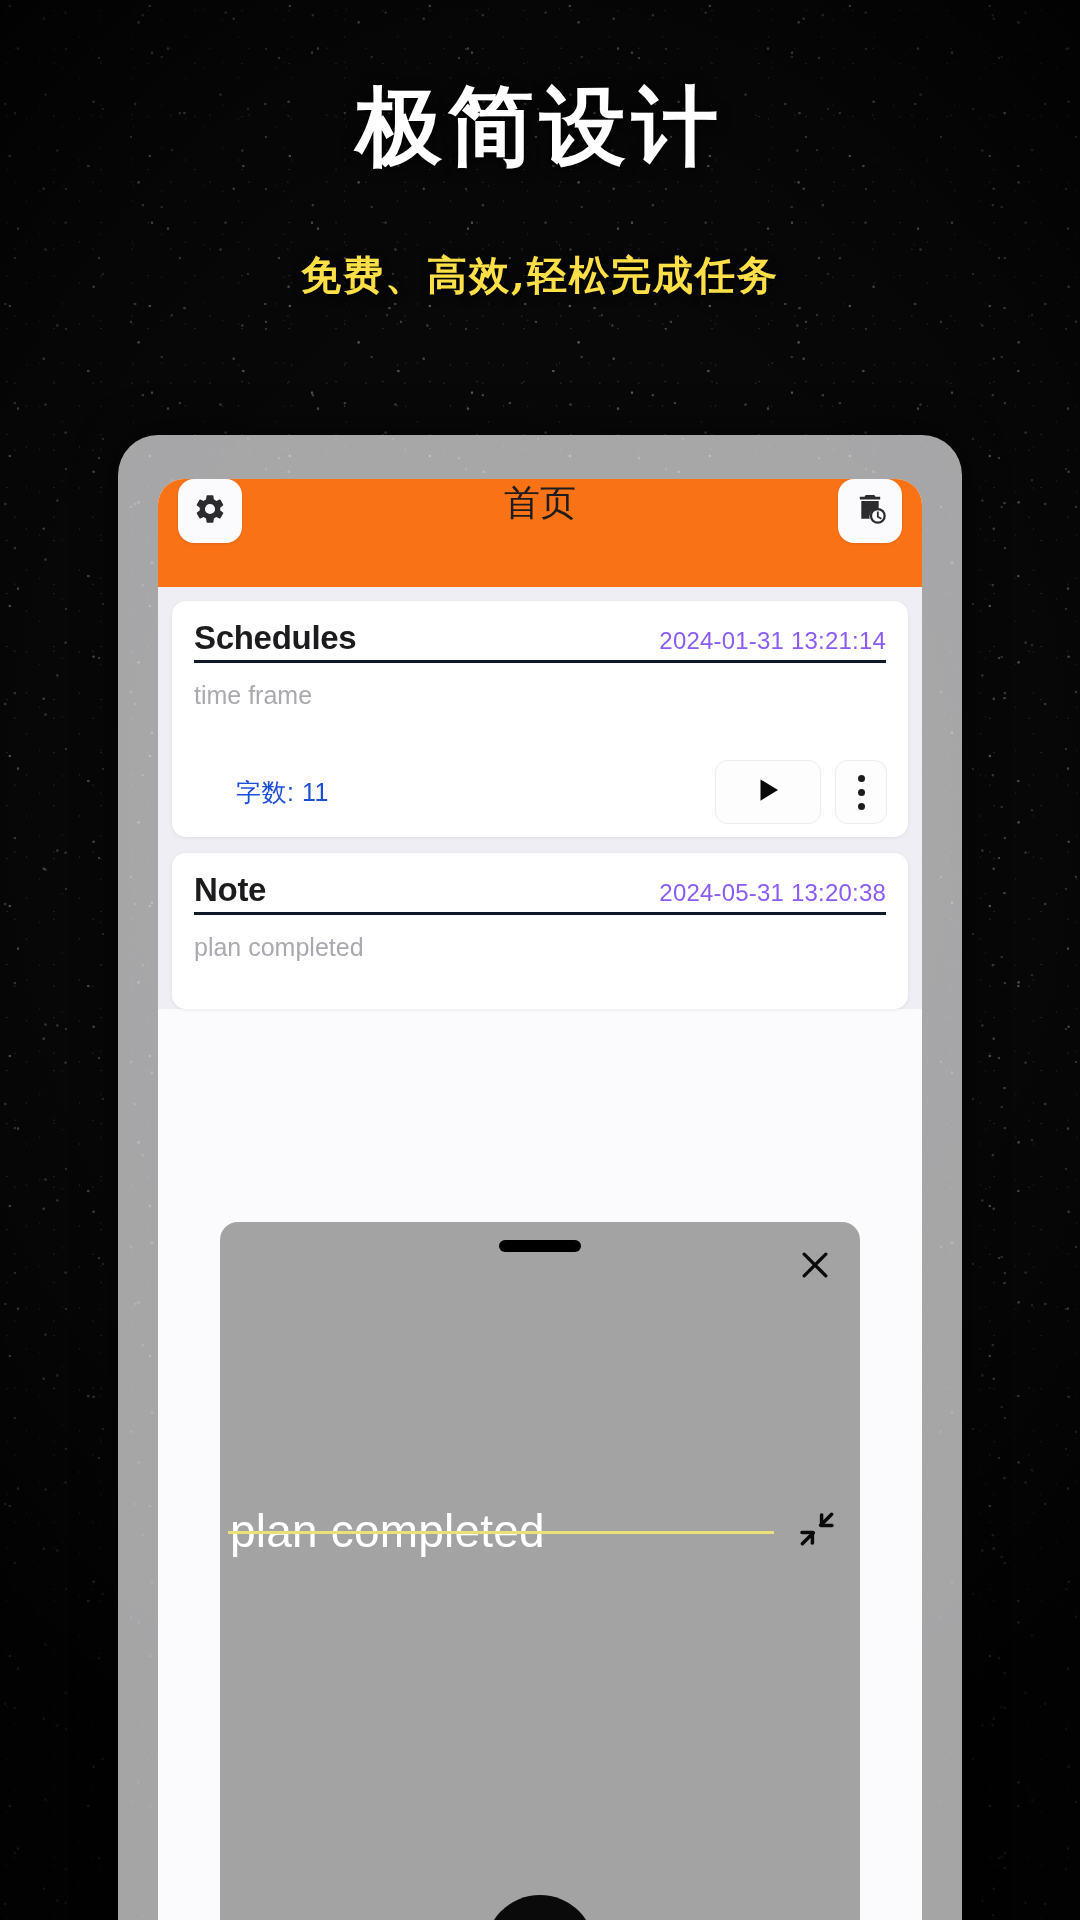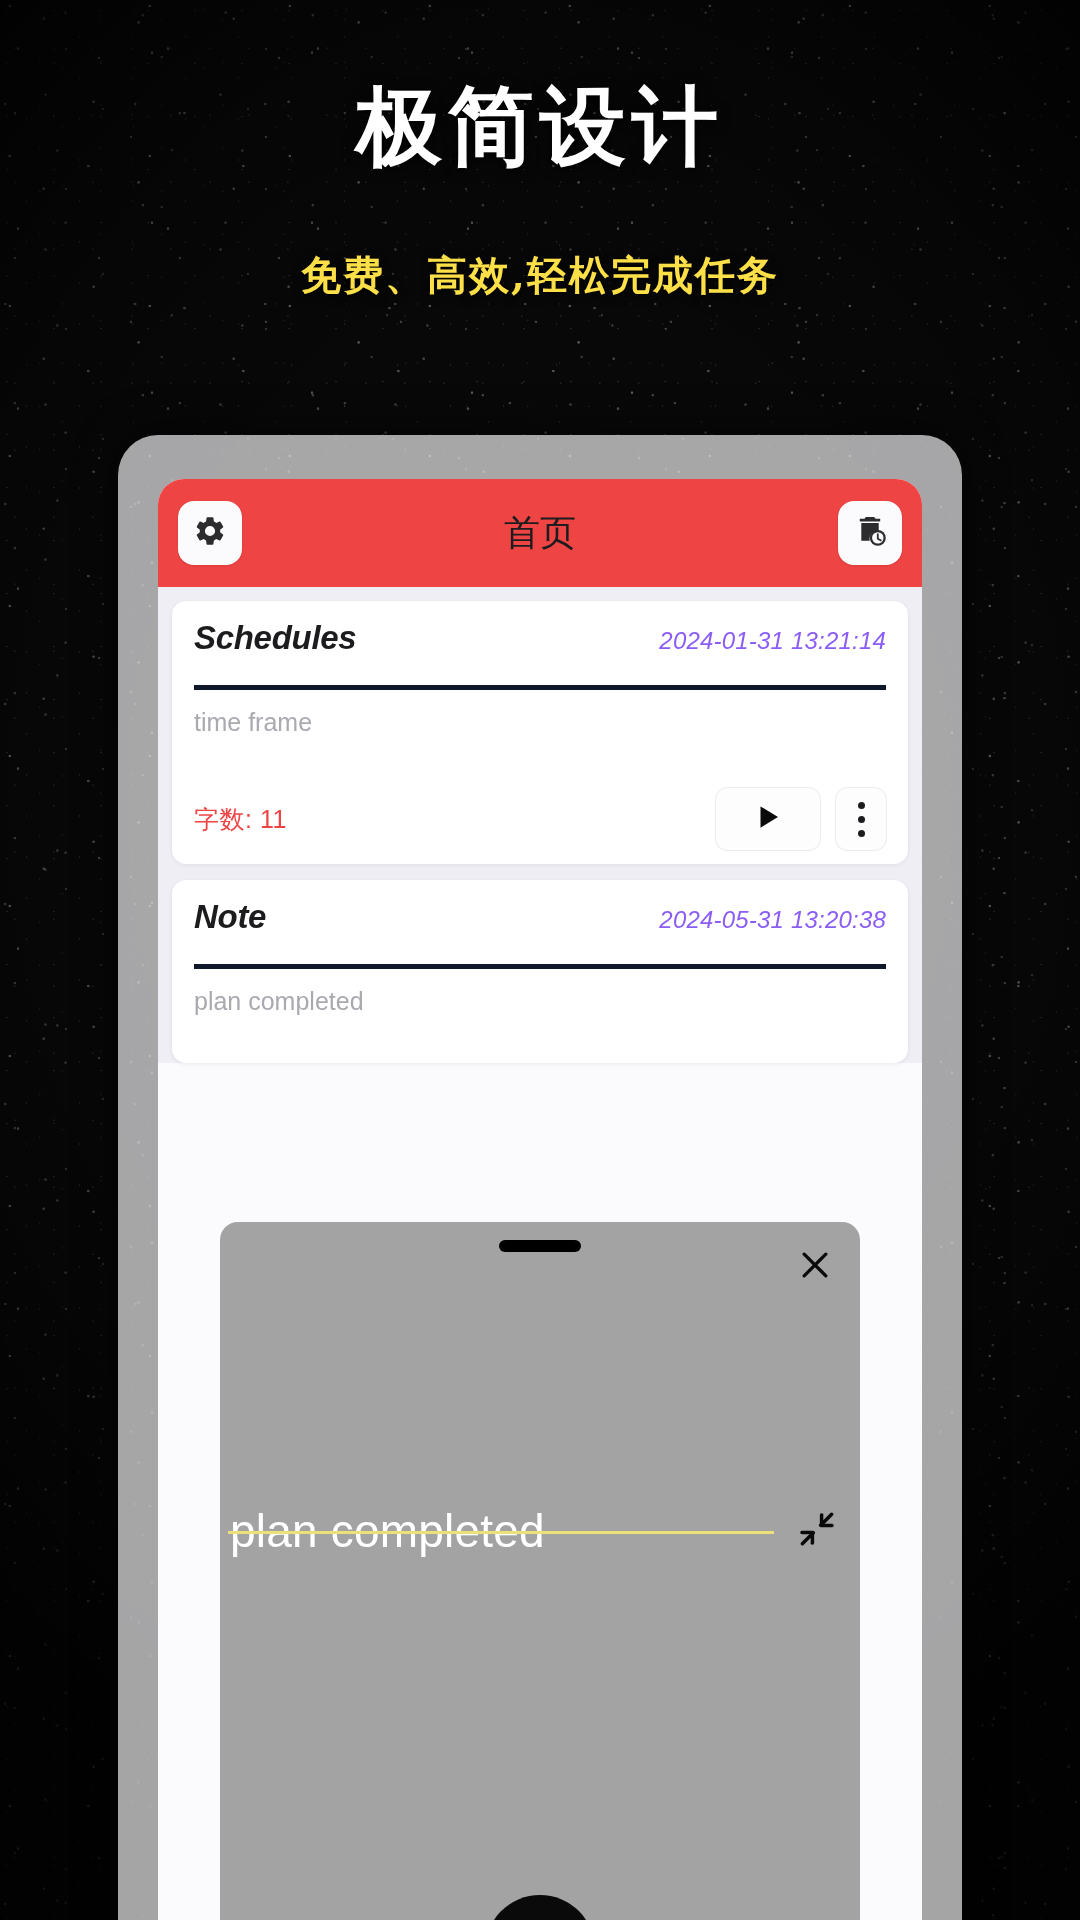--- a/index.html
+++ b/index.html
@@ -122,23 +122,23 @@
     height: 1480px;
     border-radius: 26px 26px 0 0;
     background: #fbfbfd;
     overflow: hidden;
   }
 
   
   .app-header {
     position: relative;
     height: 108px;
-    background: #ef4444;
-    display: flex;
-    align-items: center;
+    background: #f97316;
+    display: flex;
+    align-items: flex-start;
     padding: 0 20px;
   }
   .icon-btn {
     width: 64px;
     height: 64px;
     border-radius: 16px;
     background: #fbfbfd;
     display: flex;
     align-items: center;
     justify-content: center;
@@ -165,23 +165,22 @@
     background: #ffffff;
     border-radius: 14px;
     padding: 18px 22px 14px 22px;
     margin-bottom: 16px;
     box-shadow: 0 1px 4px rgba(0,0,0,.07);
   }
   .note-top {
     display: flex;
     align-items: baseline;
     justify-content: space-between;
-    padding-bottom: 28px;
-    border-bottom: 5px solid #0f172a;
-    font-style: italic;
+    padding-bottom: 3px;
+    border-bottom: 3px solid #0f172a;
   }
   .note-title {
     font-size: 33px;
     font-weight: 700;
     color: #1c1c1e;
     letter-spacing: -.3px;
   }
   .note-time {
     font-size: 24px;
     color: #8b5cf6;
@@ -193,22 +192,23 @@
     font-size: 25px;
     color: #a9a9b0;
   }
   .note-foot {
     display: flex;
     align-items: center;
     padding-top: 18px;
   }
   .note-count {
     font-size: 25px;
-    color: #ef4444;
+    color: #1d4ed8;
     letter-spacing: .5px;
+    margin-left: 42px;
   }
   .foot-spacer { flex: 1 1 auto; }
   .play-btn {
     width: 104px;
     height: 62px;
     border-radius: 12px;
     background: #fdfdfd;
     box-shadow: 0 0 0 1px #ececed;
     display: flex;
     align-items: center;

